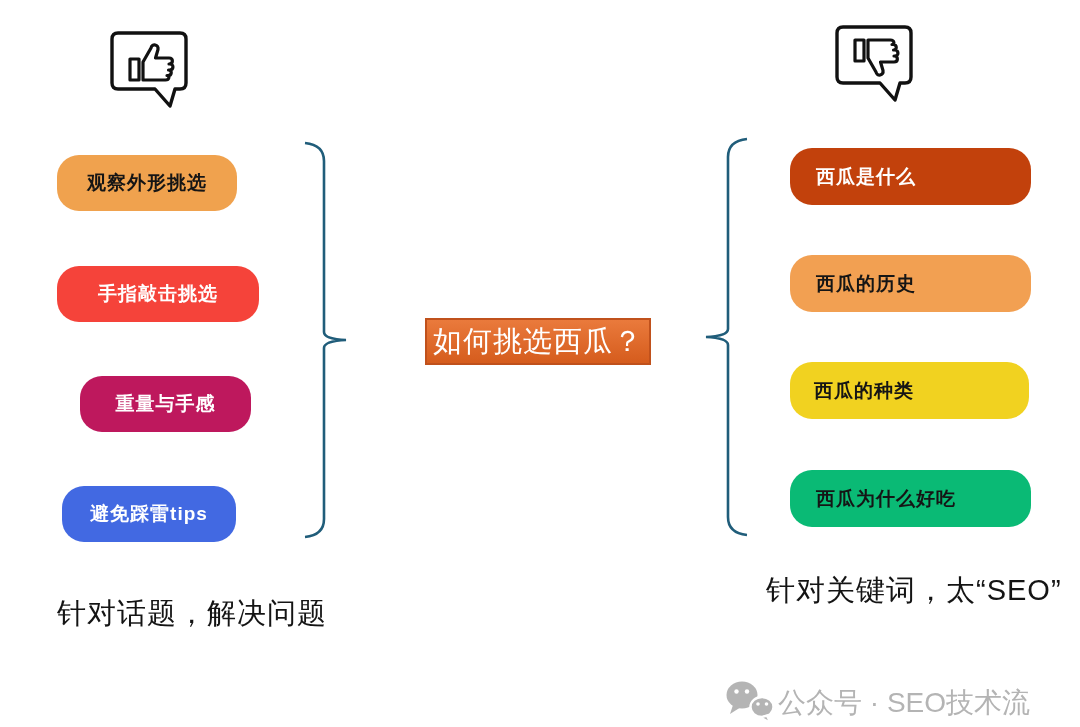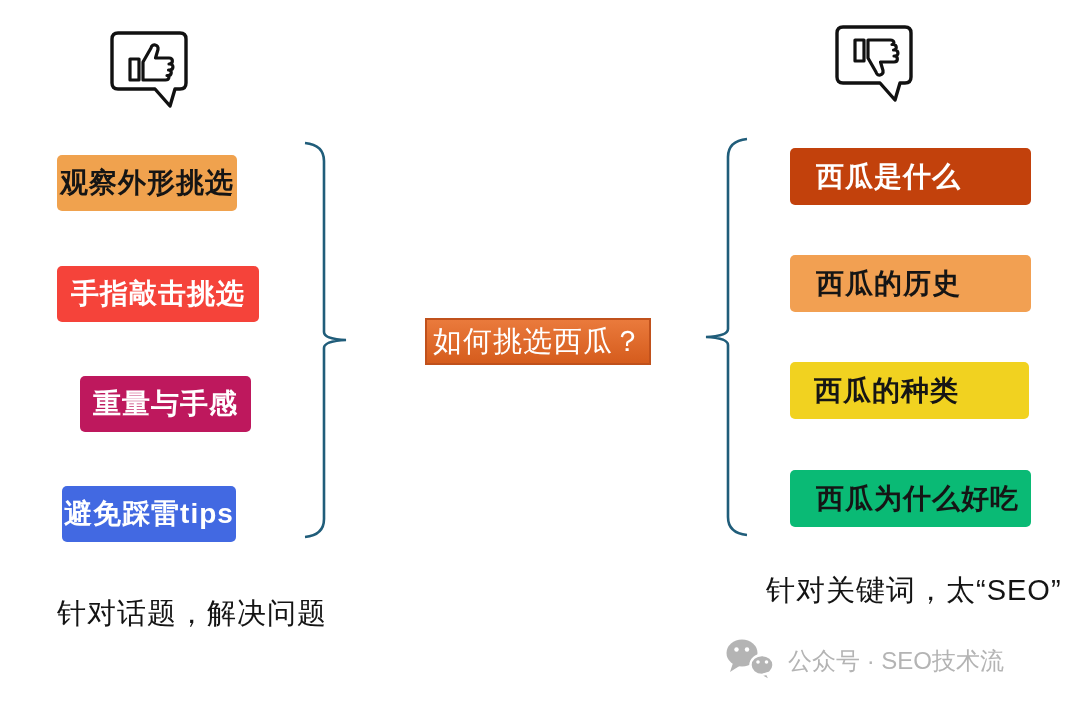--- a/index.html
+++ b/index.html
@@ -1,38 +1,38 @@
 <!DOCTYPE html>
 <html><head>
 <meta charset="utf-8">
 <style>
   html,body{margin:0;padding:0;background:#fff;}
   .canvas{
     position:relative;width:1080px;height:727px;background:#ffffff;
     font-family:"Liberation Sans","DejaVu Sans",sans-serif;overflow:hidden;
   }
   .pill{
-    position:absolute;height:56px;border-radius:5px;
+    position:absolute;height:56px;border-radius:22px;
     display:flex;align-items:center;justify-content:center;
-    font-size:28px;font-weight:bold;letter-spacing:1px;white-space:nowrap;
+    font-size:19px;font-weight:bold;letter-spacing:1px;white-space:nowrap;
   }
   .pill.right{justify-content:flex-start;padding-left:26px;height:57px;width:215px;left:790px;}
   .center-node{
     position:absolute;left:425px;top:318px;width:226px;height:47px;
     background:linear-gradient(180deg,#ea7a3c 0%,#d55c1d 100%);
     border:2px solid #c0511c;box-sizing:border-box;
     display:flex;align-items:center;justify-content:center;
     color:#ffffff;font-size:29px;letter-spacing:1px;white-space:nowrap;
   }
   .caption{
     position:absolute;color:#141414;font-size:29px;letter-spacing:1px;white-space:nowrap;
   }
   .watermark{
-    position:absolute;left:722px;top:636px;display:flex;align-items:center;gap:10px;
-    color:#b4b4b4;font-size:24px;white-space:nowrap;
+    position:absolute;left:722px;top:678px;display:flex;align-items:center;gap:0;
+    color:#b4b4b4;font-size:28px;white-space:nowrap;
   }
   svg{position:absolute;display:block;}
 </style>
 </head>
 <body>
 
 <div class="canvas">
 
   <svg style="left:108px;top:30px;" width="84" height="82" viewBox="0 0 84 82">
     <path d="M10,3 H72 Q78,3 78,9 V53 Q78,59 72,59 H67 L62,76 L47,59 H10 Q4,59 4,53 V9 Q4,3 10,3 Z" fill="#ffffff" stroke="#111111" stroke-width="3.4" stroke-linejoin="round"></path>

